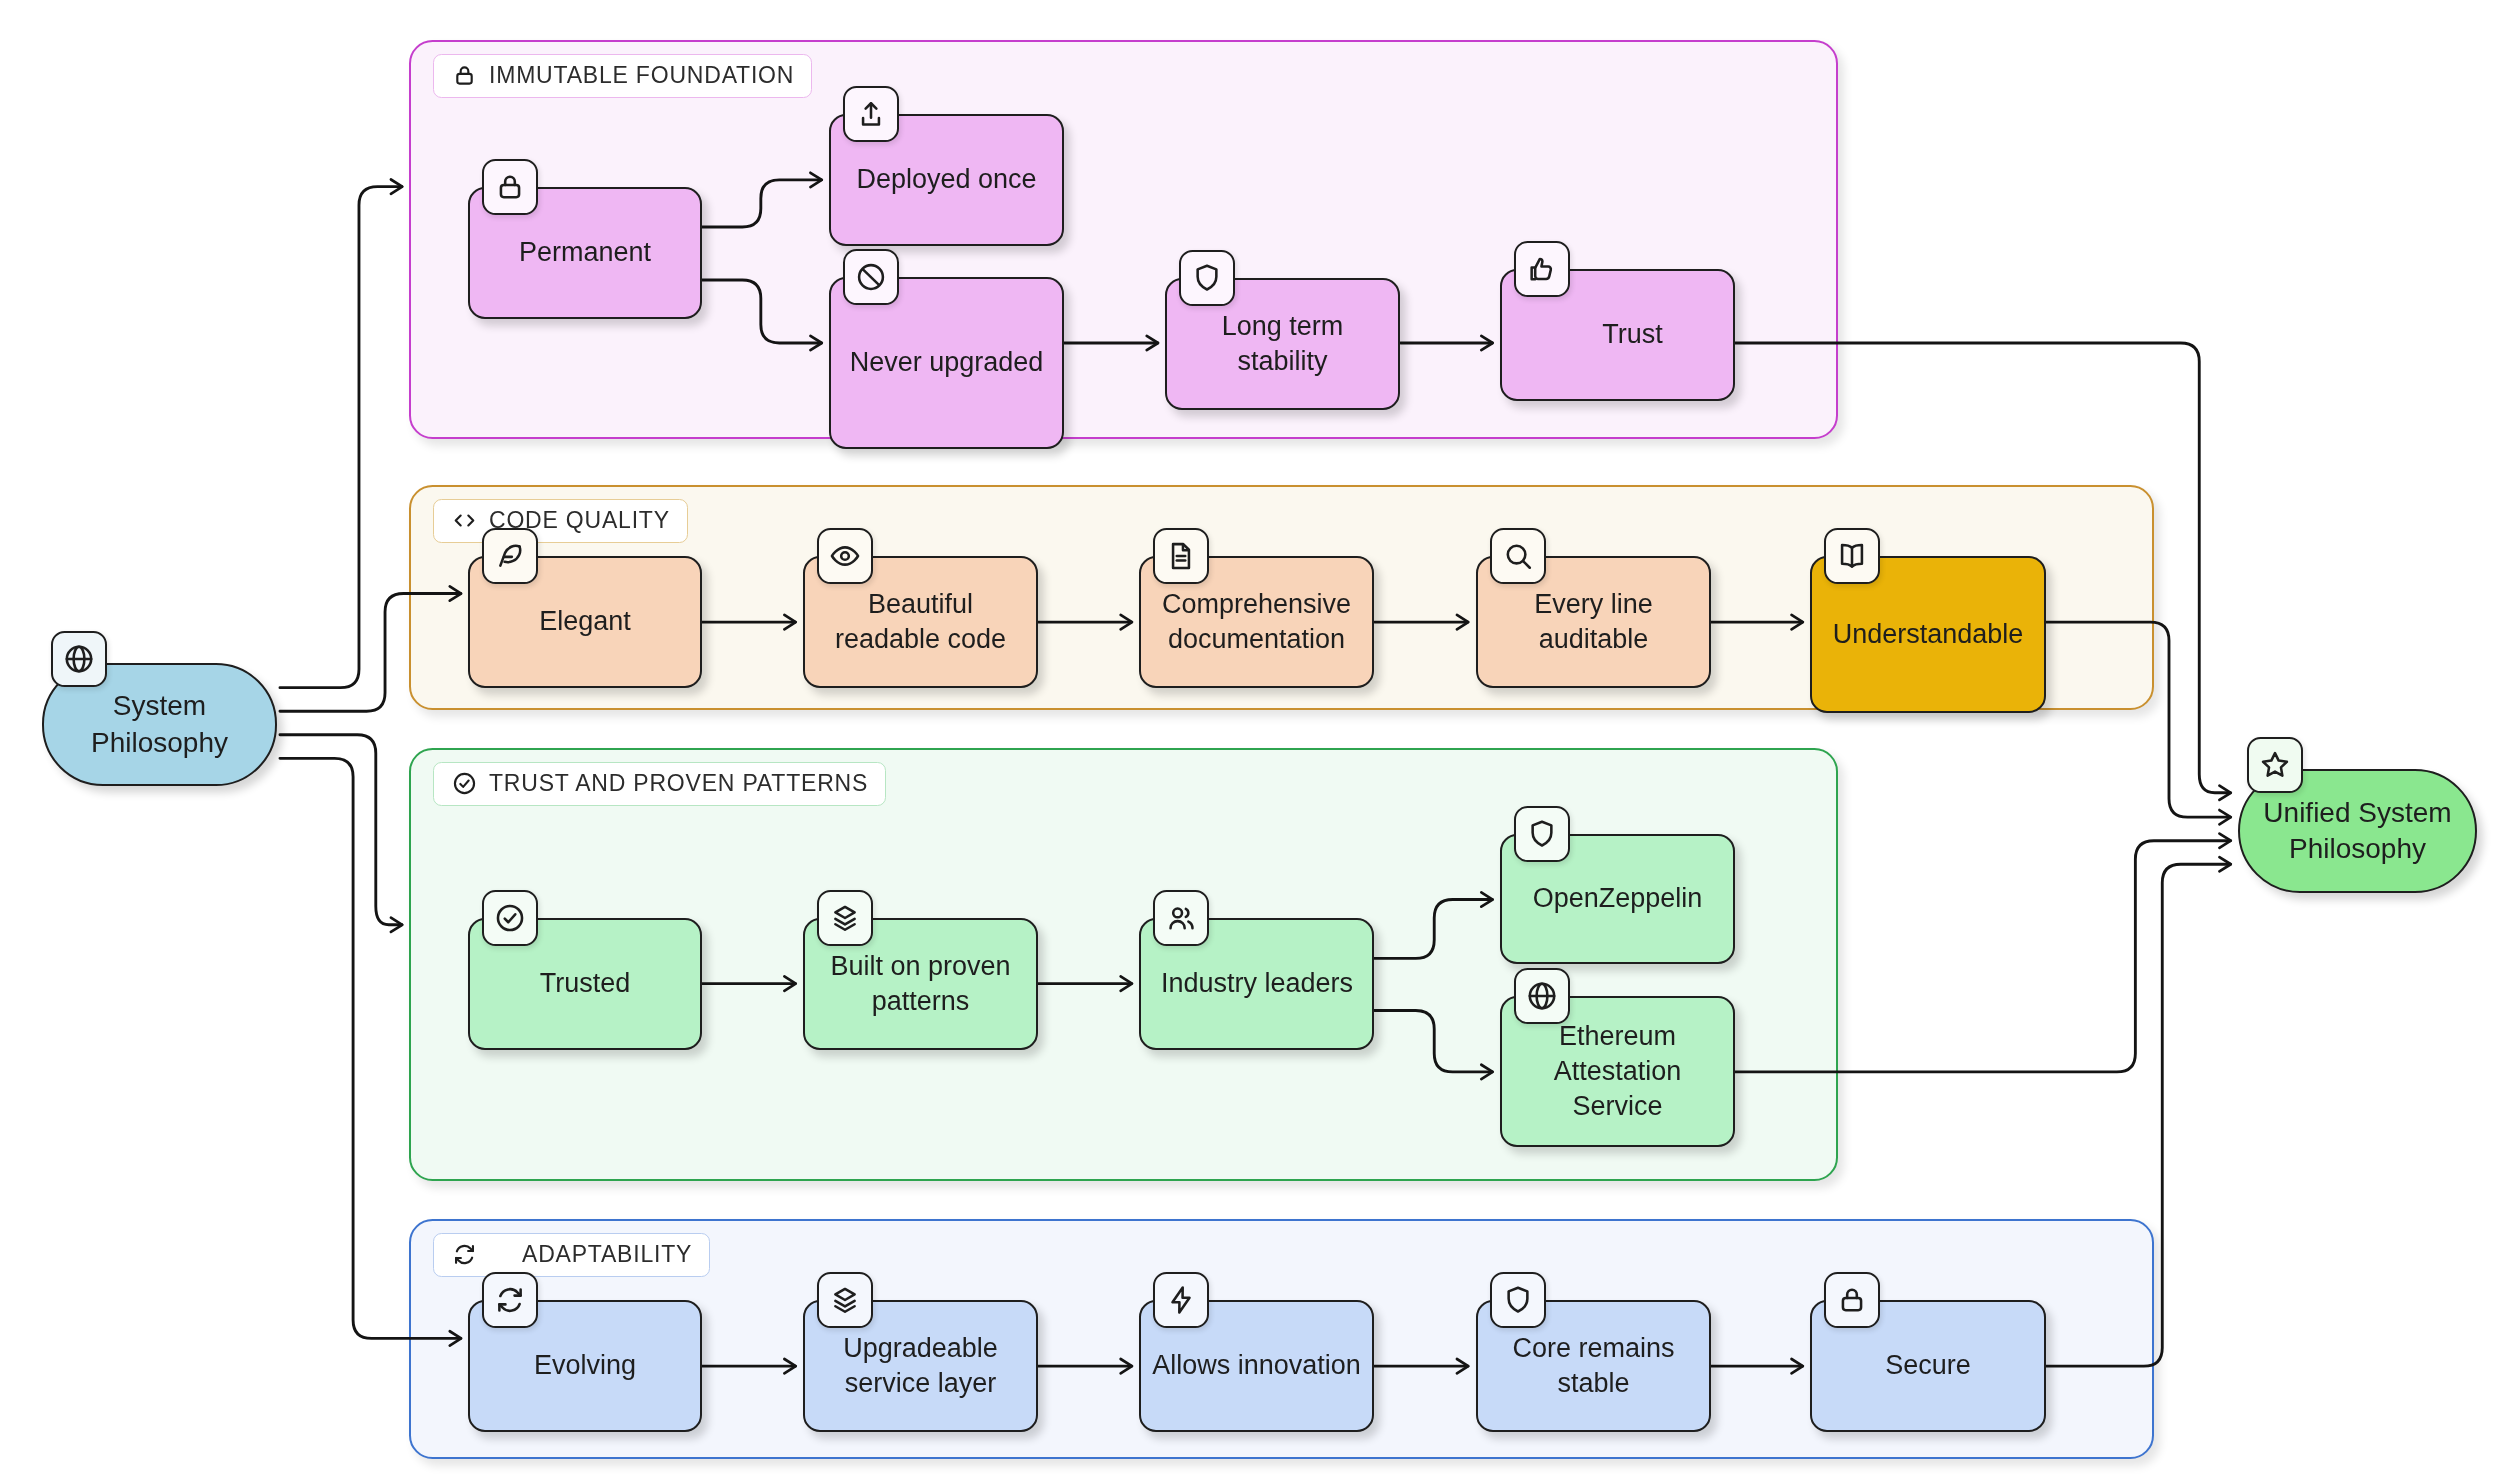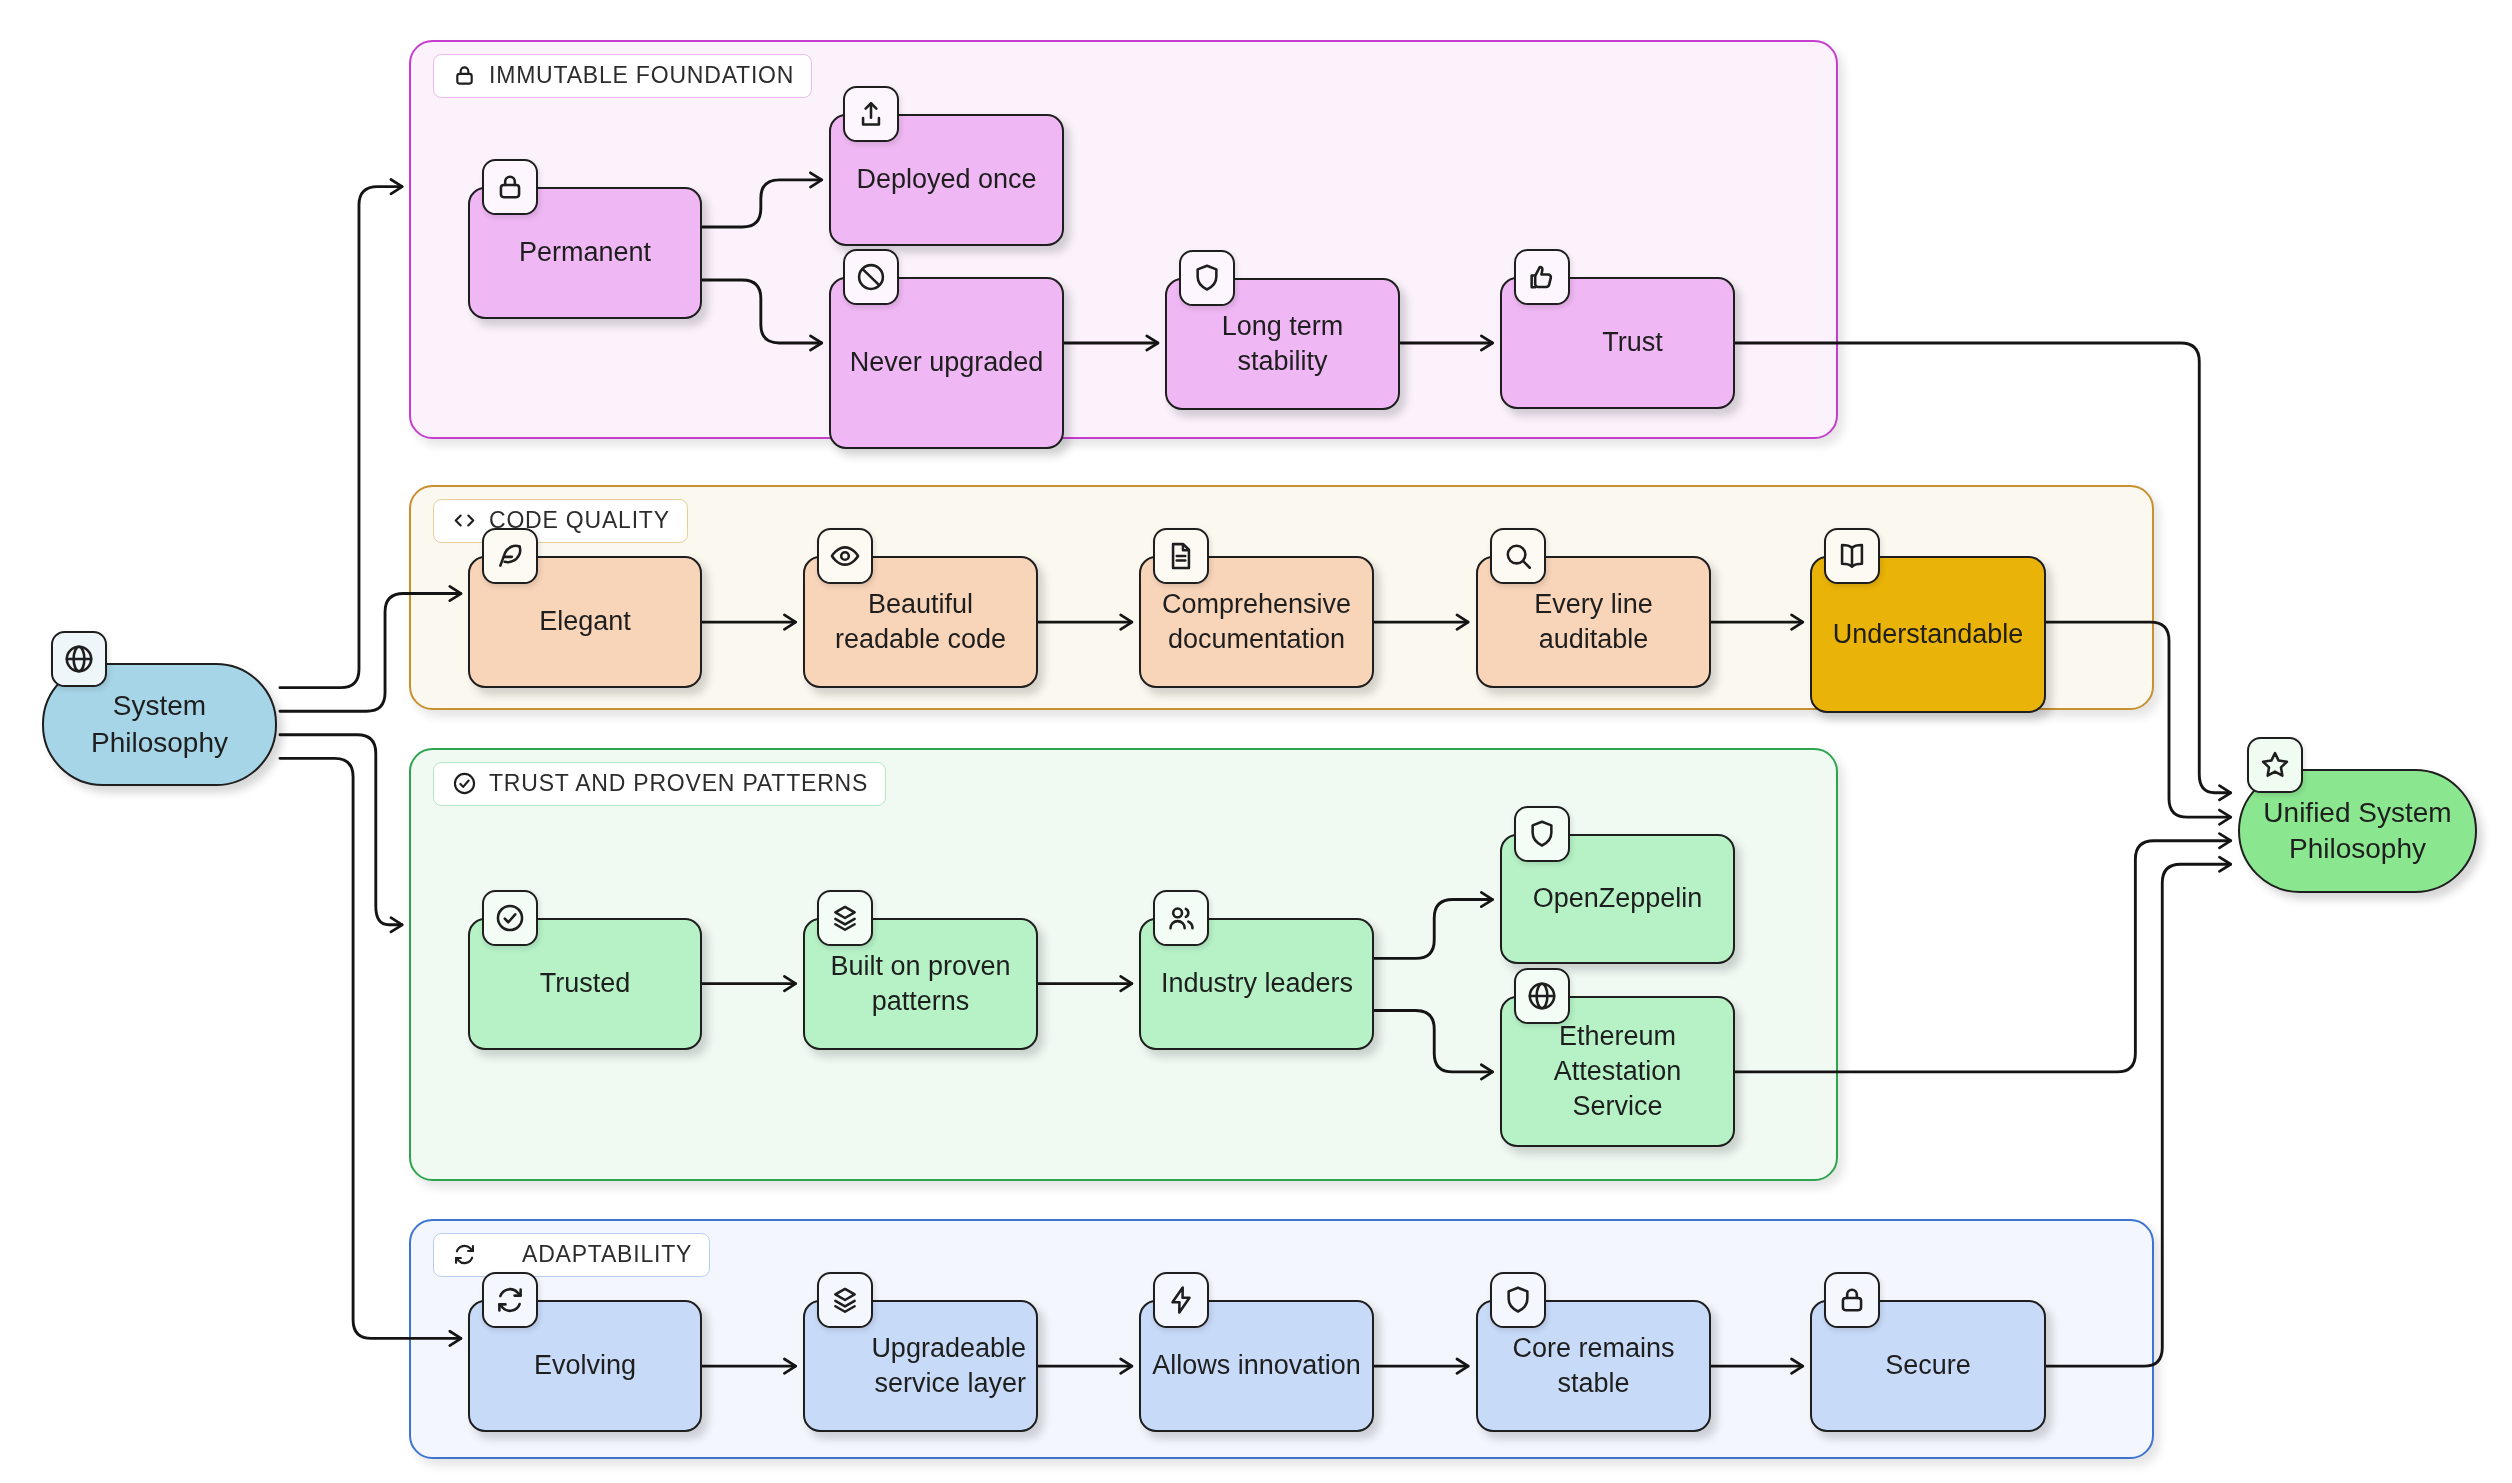--- a/index.html
+++ b/index.html
@@ -140,21 +140,21 @@
         <span>Never upgraded</span>
       </div>
       <div class="node" style="left: 1165px; top: 278px; width: 235px; height: 132px; background: rgb(239, 183, 243);">
         <div class="badge" style="background: rgb(253, 246, 254);">
           <svg viewBox="0 0 24 24" width="34" height="34" fill="none" stroke="#1e1e1e" stroke-width="1.8" stroke-linecap="round" stroke-linejoin="round">
             <path d="M12 3.4l6.6 2.5v5.3c0 4.3-2.9 7.2-6.6 8.9-3.7-1.7-6.6-4.6-6.6-8.9V5.9z"></path>
           </svg>
         </div>
         <span>Long term stability</span>
       </div>
-      <div class="node" style="left: 1500px; top: 277px; width: 235px; height: 132px; background: rgb(239, 183, 243); padding-left: 40px;">
+      <div class="node" style="left: 1500px; top: 269px; width: 235px; height: 132px; background: rgb(239, 183, 243); padding-left: 40px;">
         <div class="badge" style="background: rgb(253, 246, 254);">
           <svg viewBox="0 0 24 24" width="34" height="34" fill="none" stroke="#1e1e1e" stroke-width="1.8" stroke-linecap="round" stroke-linejoin="round">
             <path d="M7.2 11.2l3.3-6.3c1 0 1.8.8 1.8 1.8l-.7 3.6h4.8c1.2 0 2.1 1.1 1.8 2.3l-1.1 4.6a2.3 2.3 0 0 1-2.2 1.8H9.2a2 2 0 0 1-2-2z"></path>
             <path d="M7.2 10.9H4.7v8.3h2.5"></path>
           </svg>
         </div>
         <span>Trust</span>
       </div>
       <div class="node" style="left: 468px; top: 556px; width: 234px; height: 132px; background: rgb(248, 212, 185);">
         <div class="badge" style="background: rgb(253, 250, 243);">
@@ -256,21 +256,21 @@
         <div class="badge" style="background: rgb(244, 247, 253);">
           <svg viewBox="0 0 24 24" width="34" height="34" fill="none" stroke="#1e1e1e" stroke-width="1.8" stroke-linecap="round" stroke-linejoin="round">
             <path d="M5.2 9.2a7.2 7.2 0 0 1 12.1-2.5l2.2 2.2"></path>
             <path d="M19.5 4.6v4.3h-4.3"></path>
             <path d="M18.8 14.8a7.2 7.2 0 0 1-12.1 2.5l-2.2-2.2"></path>
             <path d="M4.5 19.4v-4.3h4.3"></path>
           </svg>
         </div>
         <span>Evolving</span>
       </div>
-      <div class="node" style="left: 803px; top: 1300px; width: 235px; height: 132px; background: rgb(199, 218, 248); text-align: right;">
+      <div class="node" style="left: 803px; top: 1300px; width: 235px; height: 132px; background: rgb(199, 218, 248);">
         <div class="badge" style="background: rgb(244, 247, 253);">
           <svg viewBox="0 0 24 24" width="34" height="34" fill="none" stroke="#1e1e1e" stroke-width="1.8" stroke-linecap="round" stroke-linejoin="round">
             <path d="M12 4.2l6.8 3.9-6.8 3.9-6.8-3.9z"></path>
             <path d="M5.2 12.6l6.8 3.9 6.8-3.9"></path>
             <path d="M5.2 16.4l6.8 3.9 6.8-3.9"></path>
           </svg>
         </div>
         <span>Upgradeable service layer</span>
       </div>
       <div class="node" style="left: 1139px; top: 1300px; width: 235px; height: 132px; background: rgb(199, 218, 248);">

